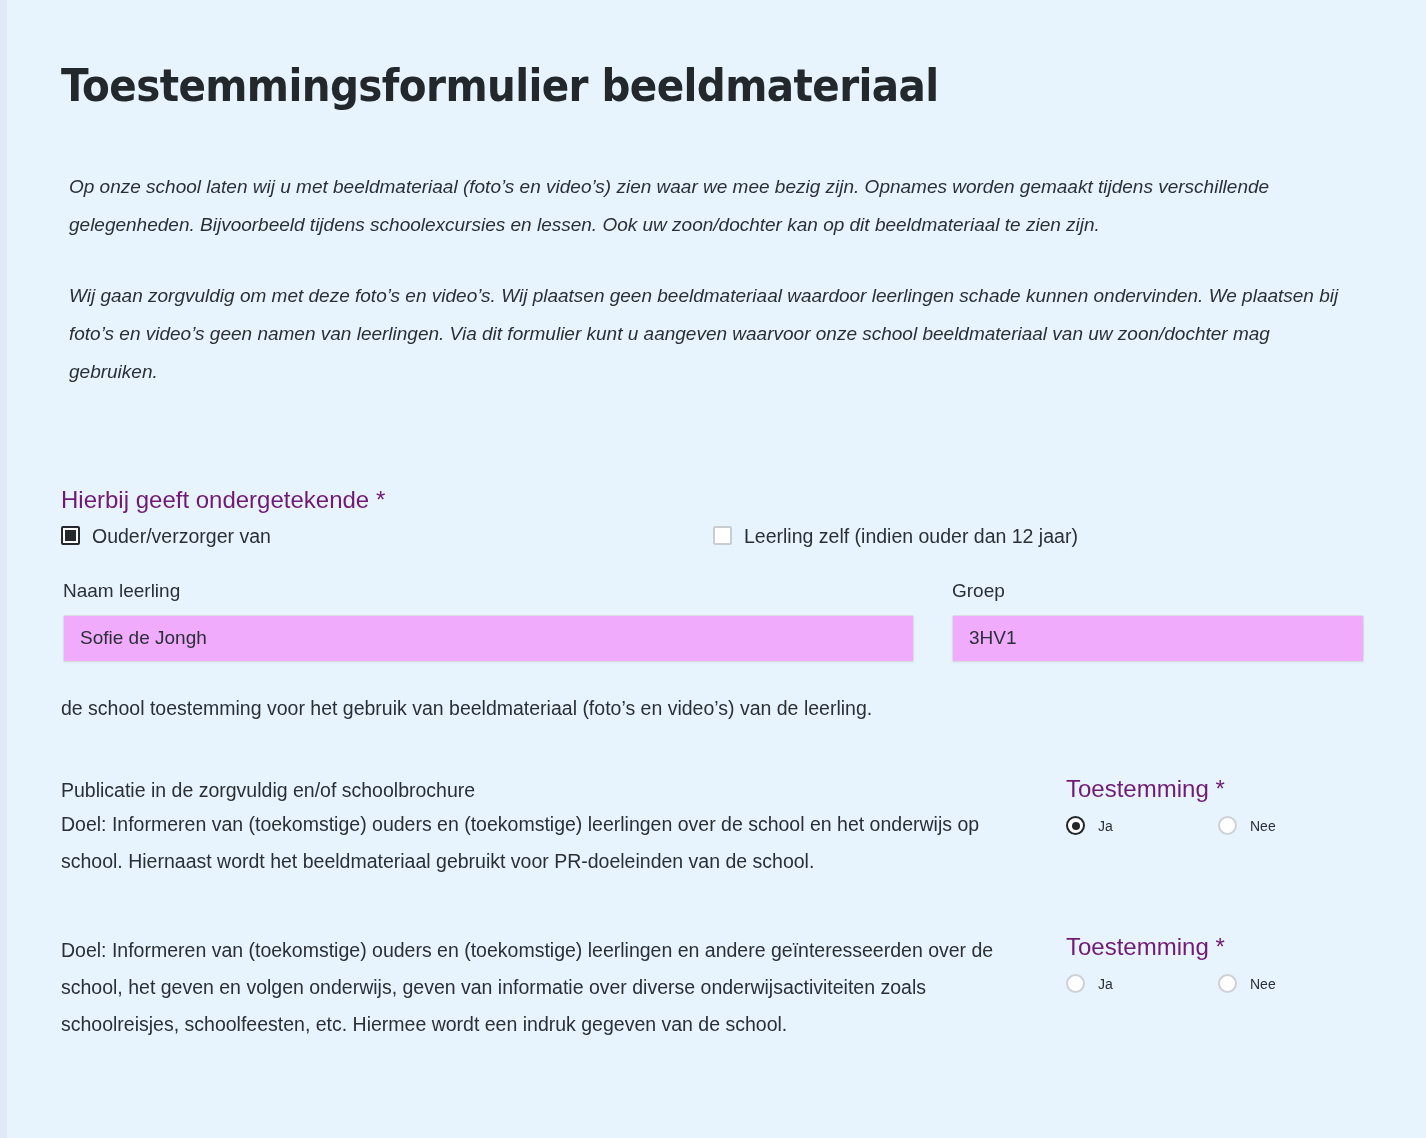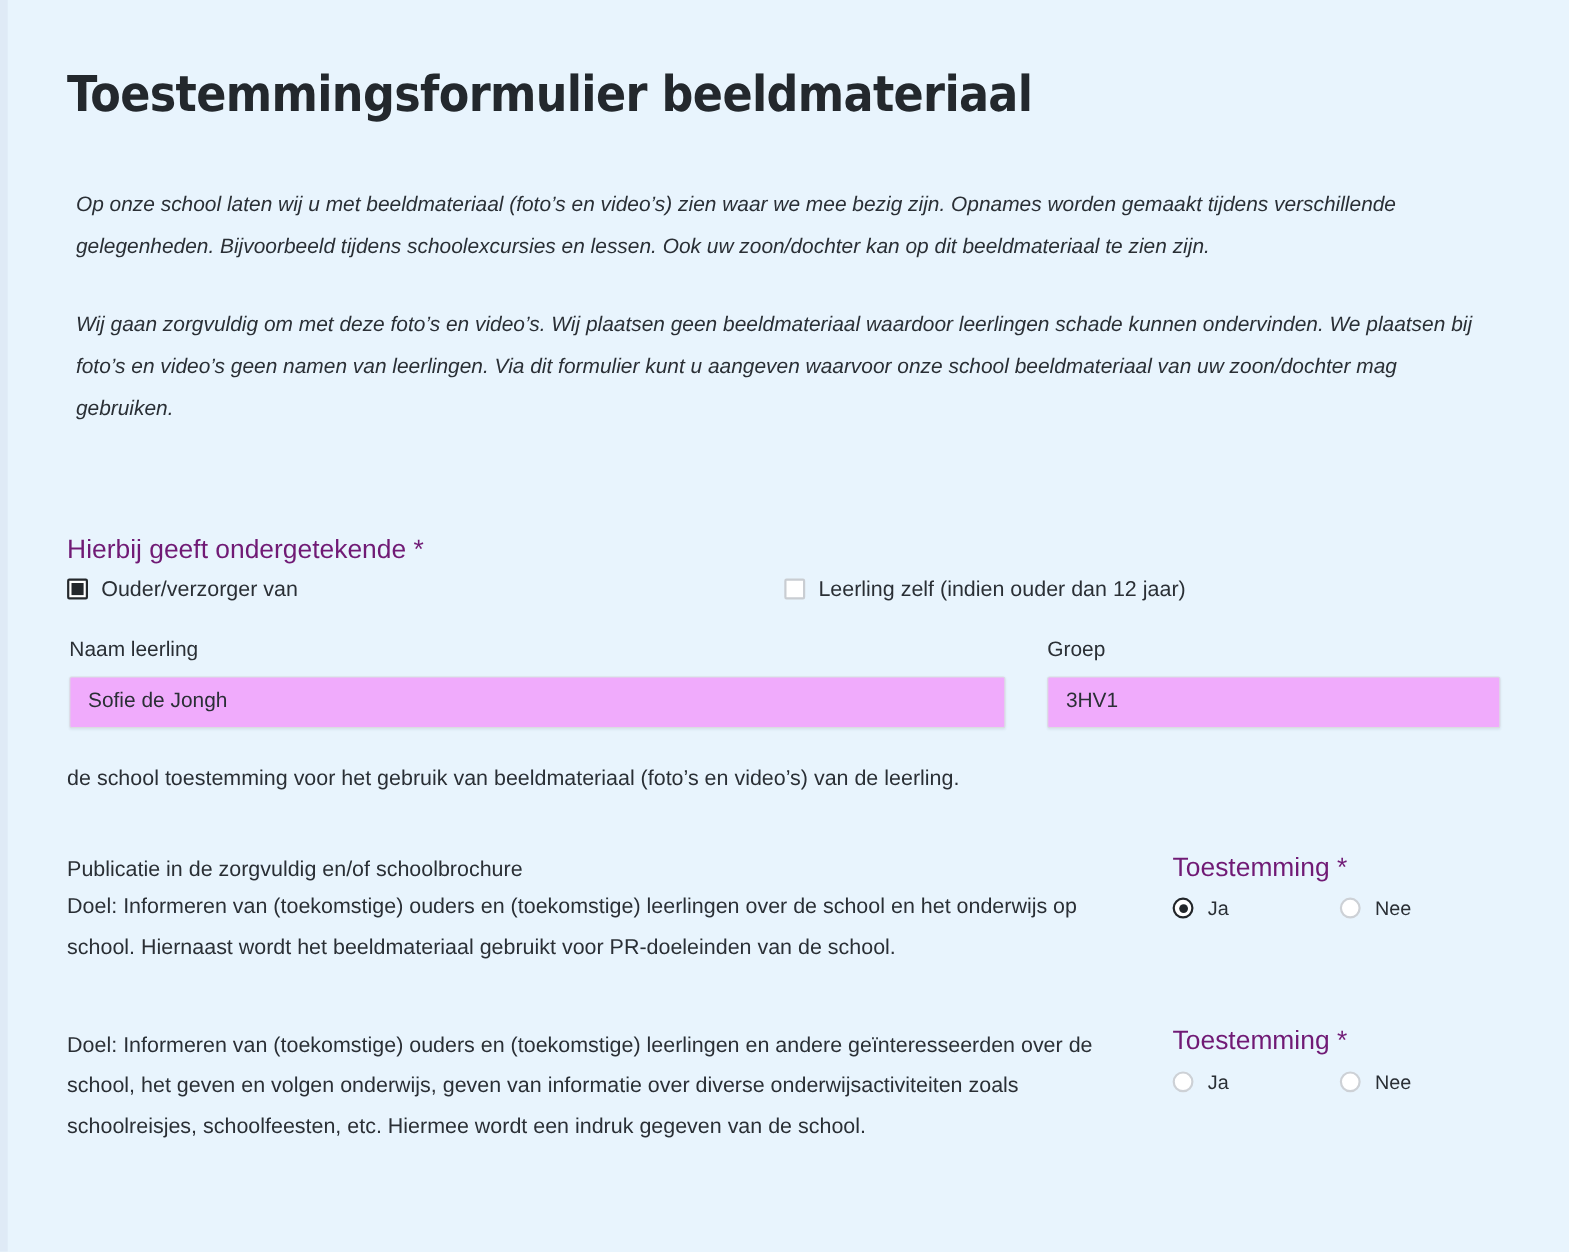--- a/index.html
+++ b/index.html
@@ -194,21 +194,21 @@
   }
   .radio.selected::after {
     content: "";
     position: absolute;
     left: 3.5px; top: 3.5px;
     width: 8px; height: 8px;
     border-radius: 50%;
     background: #22262a;
   }
   .radio-label {
-    font-size: 18px;
+    font-size: 14px;
     line-height: 26px;
     color: #2a2f35;
     margin-left: 13px;
   }
 </style>
 </head>
 <body>
 
 <div class="left-strip"></div>
 

